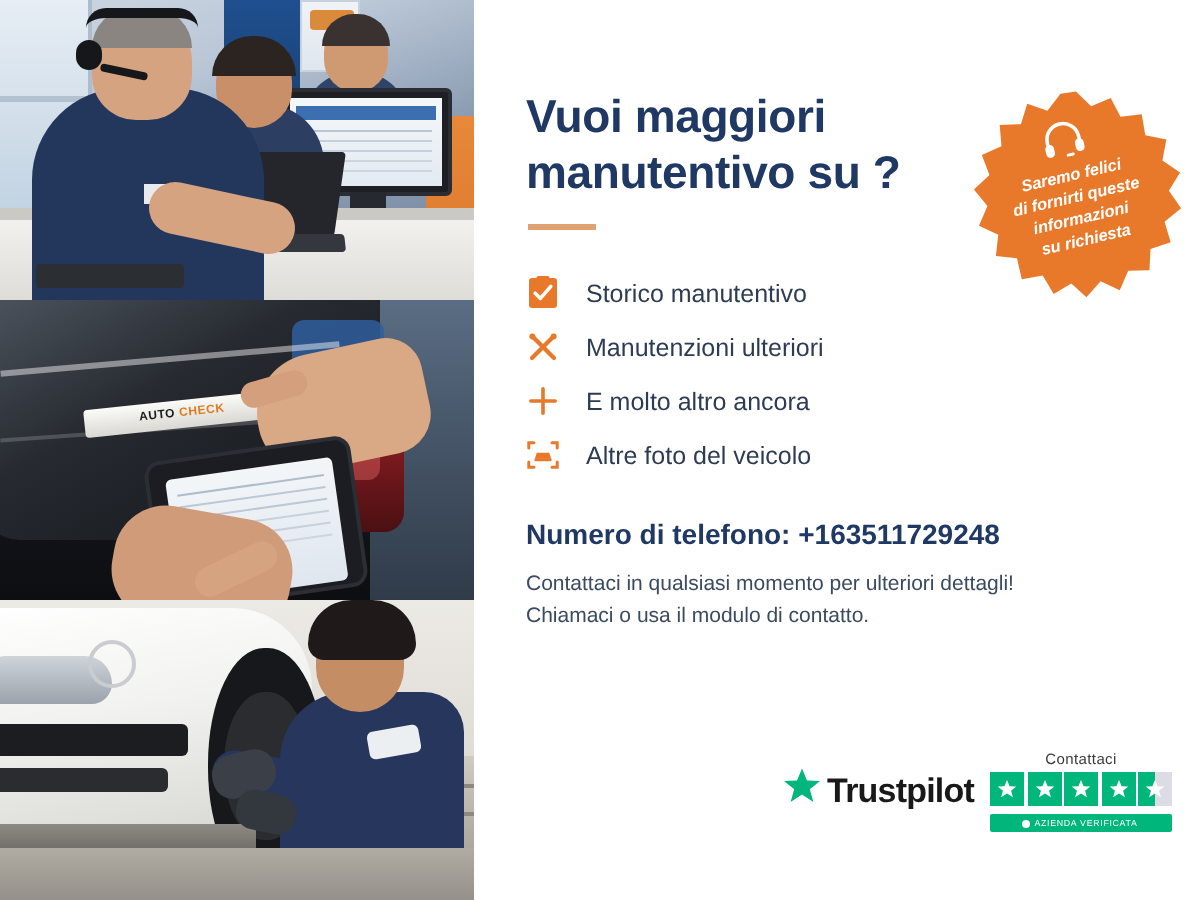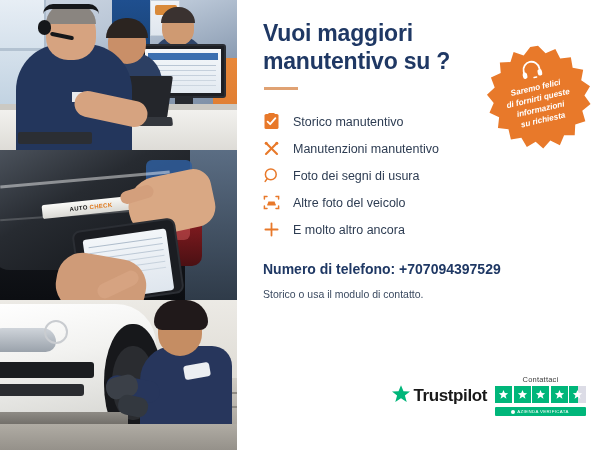--- a/index.html
+++ b/index.html
@@ -301,21 +301,21 @@
     content:""; position:absolute; left:0; top:14px; width:54px; height:2px;
     background:#8e8a83; box-shadow:0 14px 0 #8e8a83;
   }
 
   
   .content {
     position: relative;
     flex: 1 1 auto;
     height: 450px;
     background: #ffffff;
-    padding: 19px 22px 0 26px;
+    padding: 44px 22px 0 26px;
   }
   .headline {
     font-size: 23px;
     line-height: 1.22;
     font-weight: 700;
     color: #1f3864;
     letter-spacing: -0.2px;
     max-width: 210px;
   }
   .rule {
@@ -532,67 +532,59 @@
         <span class="f-icon">
           <svg viewBox="0 0 17 17">
             <g stroke="#e8792a" stroke-width="2.1" stroke-linecap="round">
               <line x1="3" y1="3" x2="14" y2="14"></line>
               <line x1="14" y1="3" x2="3" y2="14"></line>
             </g>
             <circle cx="3.2" cy="3.2" r="1.5" fill="#e8792a"></circle>
             <circle cx="13.8" cy="3.2" r="1.5" fill="#e8792a"></circle>
           </svg>
         </span>
-        <span class="f-label">Manutenzioni manutentivo</span>
+        <span class="f-label">Manutenzioni ulteriori</span>
       </li>
+
 
       <li class="feature">
         <span class="f-icon">
           <svg viewBox="0 0 17 17">
-            <circle cx="7.8" cy="7.4" r="5.4" fill="none" stroke="#e8792a" stroke-width="1.5"></circle>
-            <line x1="4.2" y1="11.6" x2="2.2" y2="14.4" stroke="#e8792a" stroke-width="1.6" stroke-linecap="round"></line>
+            <g stroke="#e8792a" stroke-width="1.8" stroke-linecap="round">
+              <line x1="8.5" y1="2.4" x2="8.5" y2="14.6"></line>
+              <line x1="2.4" y1="8.5" x2="14.6" y2="8.5"></line>
+            </g>
           </svg>
         </span>
-        <span class="f-label">Foto dei segni di usura</span>
+        <span class="f-label">E molto altro ancora</span>
       </li>
 
       <li class="feature">
         <span class="f-icon">
           <svg viewBox="0 0 17 17">
             <g stroke="#e8792a" stroke-width="1.5" fill="none" stroke-linecap="round">
               <path d="M1.4 5 V2.4 H4"></path>
               <path d="M13 2.4 H15.6 V5"></path>
               <path d="M15.6 12 V14.6 H13"></path>
               <path d="M4 14.6 H1.4 V12"></path>
             </g>
             <path d="M4.4 10.4 L5.4 7.4 H11.6 L12.6 10.4 Z" fill="#e8792a"></path>
             <rect x="4.2" y="10.1" width="8.6" height="1.5" rx="0.6" fill="#e8792a"></rect>
           </svg>
         </span>
         <span class="f-label">Altre foto del veicolo</span>
       </li>
 
-      <li class="feature">
-        <span class="f-icon">
-          <svg viewBox="0 0 17 17">
-            <g stroke="#e8792a" stroke-width="1.8" stroke-linecap="round">
-              <line x1="8.5" y1="2.4" x2="8.5" y2="14.6"></line>
-              <line x1="2.4" y1="8.5" x2="14.6" y2="8.5"></line>
-            </g>
-          </svg>
-        </span>
-        <span class="f-label">E molto altro ancora</span>
-      </li>
-
     </ul>
 
-    <div class="phone-line">Numero di telefono: +707094397529</div>
+    <div class="phone-line">Numero di telefono: +163511729248</div>
 
     <div class="sub">
-      <div>Storico o usa il modulo di contatto.</div>
+      <div>Contattaci in qualsiasi momento per ulteriori dettagli!</div>
+      <div>Chiamaci o usa il modulo di contatto.</div>
     </div>
 
     <div class="badge">
       <svg class="burst" viewBox="0 0 120 120">
         <path d="M60 2 L68.4 10.2 L79.3 5.5 L84.7 16 L96.5 14.6 L98.5 26.3 L110.2 28.6
                  L108 40.3 L117.8 47 L111.6 57.1 L118.4 66.8 L109.2 74.3 L112.6 85.7
                  L101.4 89.4 L100.8 101.3 L89 101.5 L84.3 112.4 L73.7 107.3 L65.8 116.2
                  L57.4 108.6 L47.6 114.4 L41.5 104.2 L29.9 106.2 L27.2 94.6 L15.5 93.3
                  L16.8 81.5 L6.1 76.5 L10.8 65.6 L3.3 56.4 L11.9 48.3 L7.7 37.2
                  L18.6 32.3 L17.6 20.5 L29.4 20.1 L32.9 8.8 L44.1 12.7 L51.4 3.2 Z" fill="#e8792a"></path>

